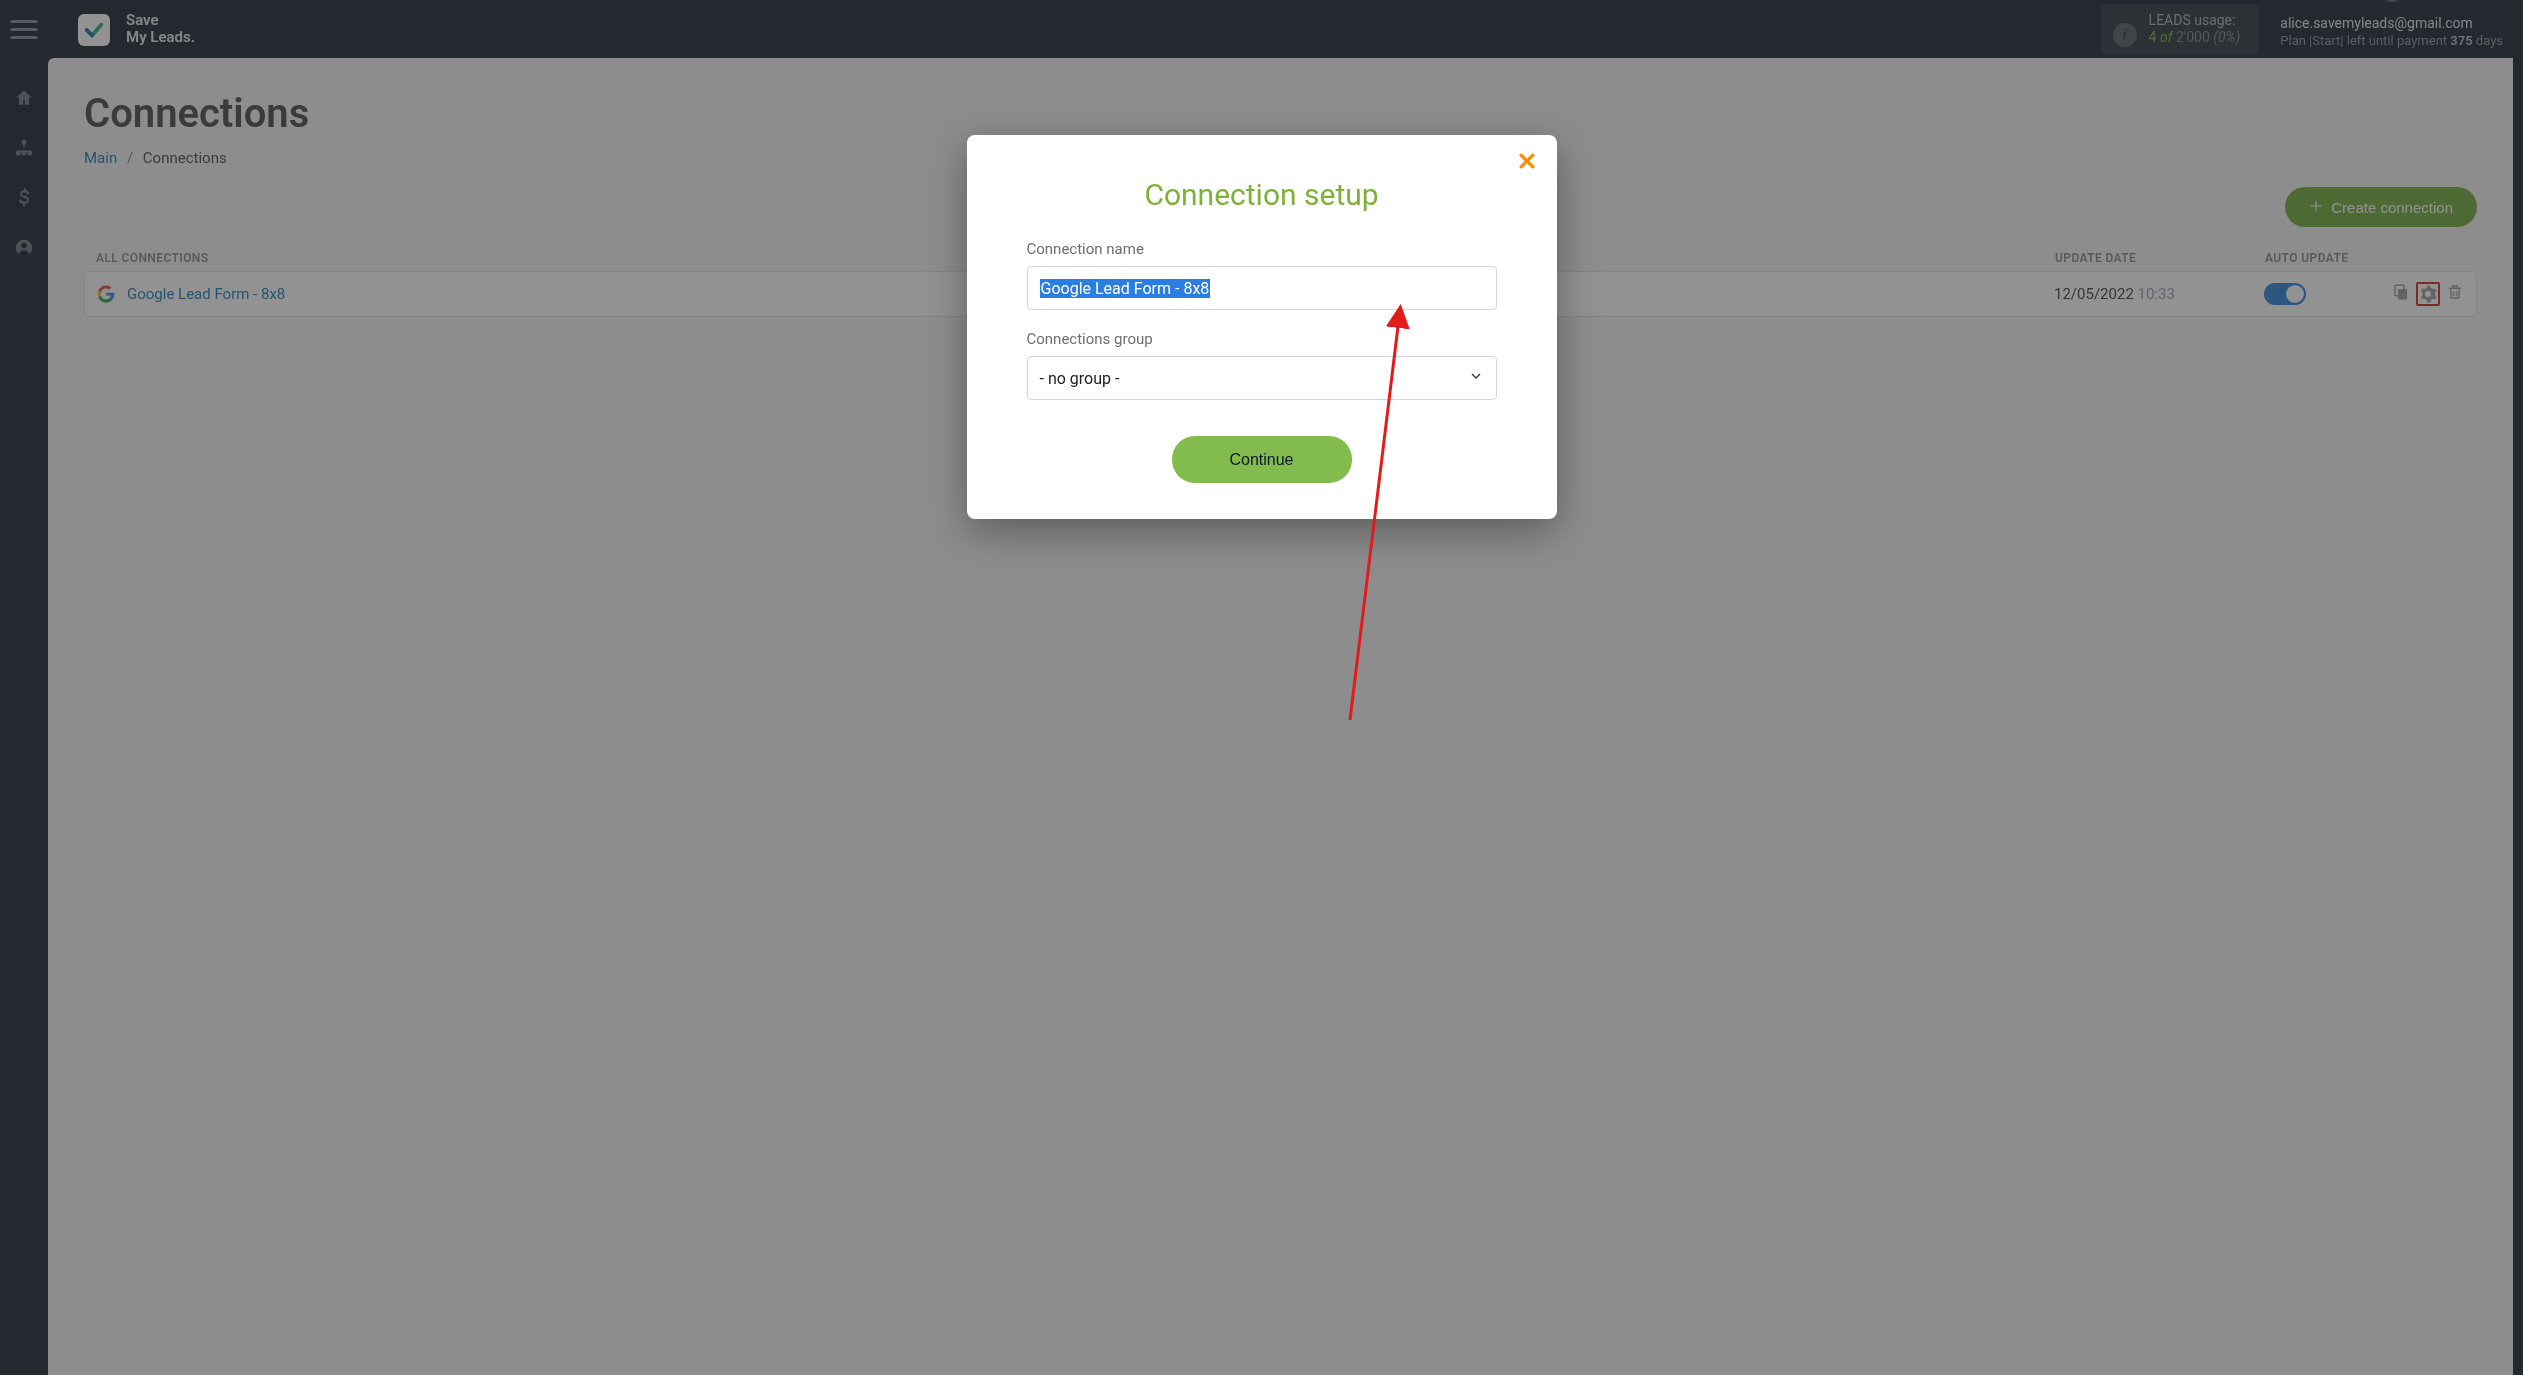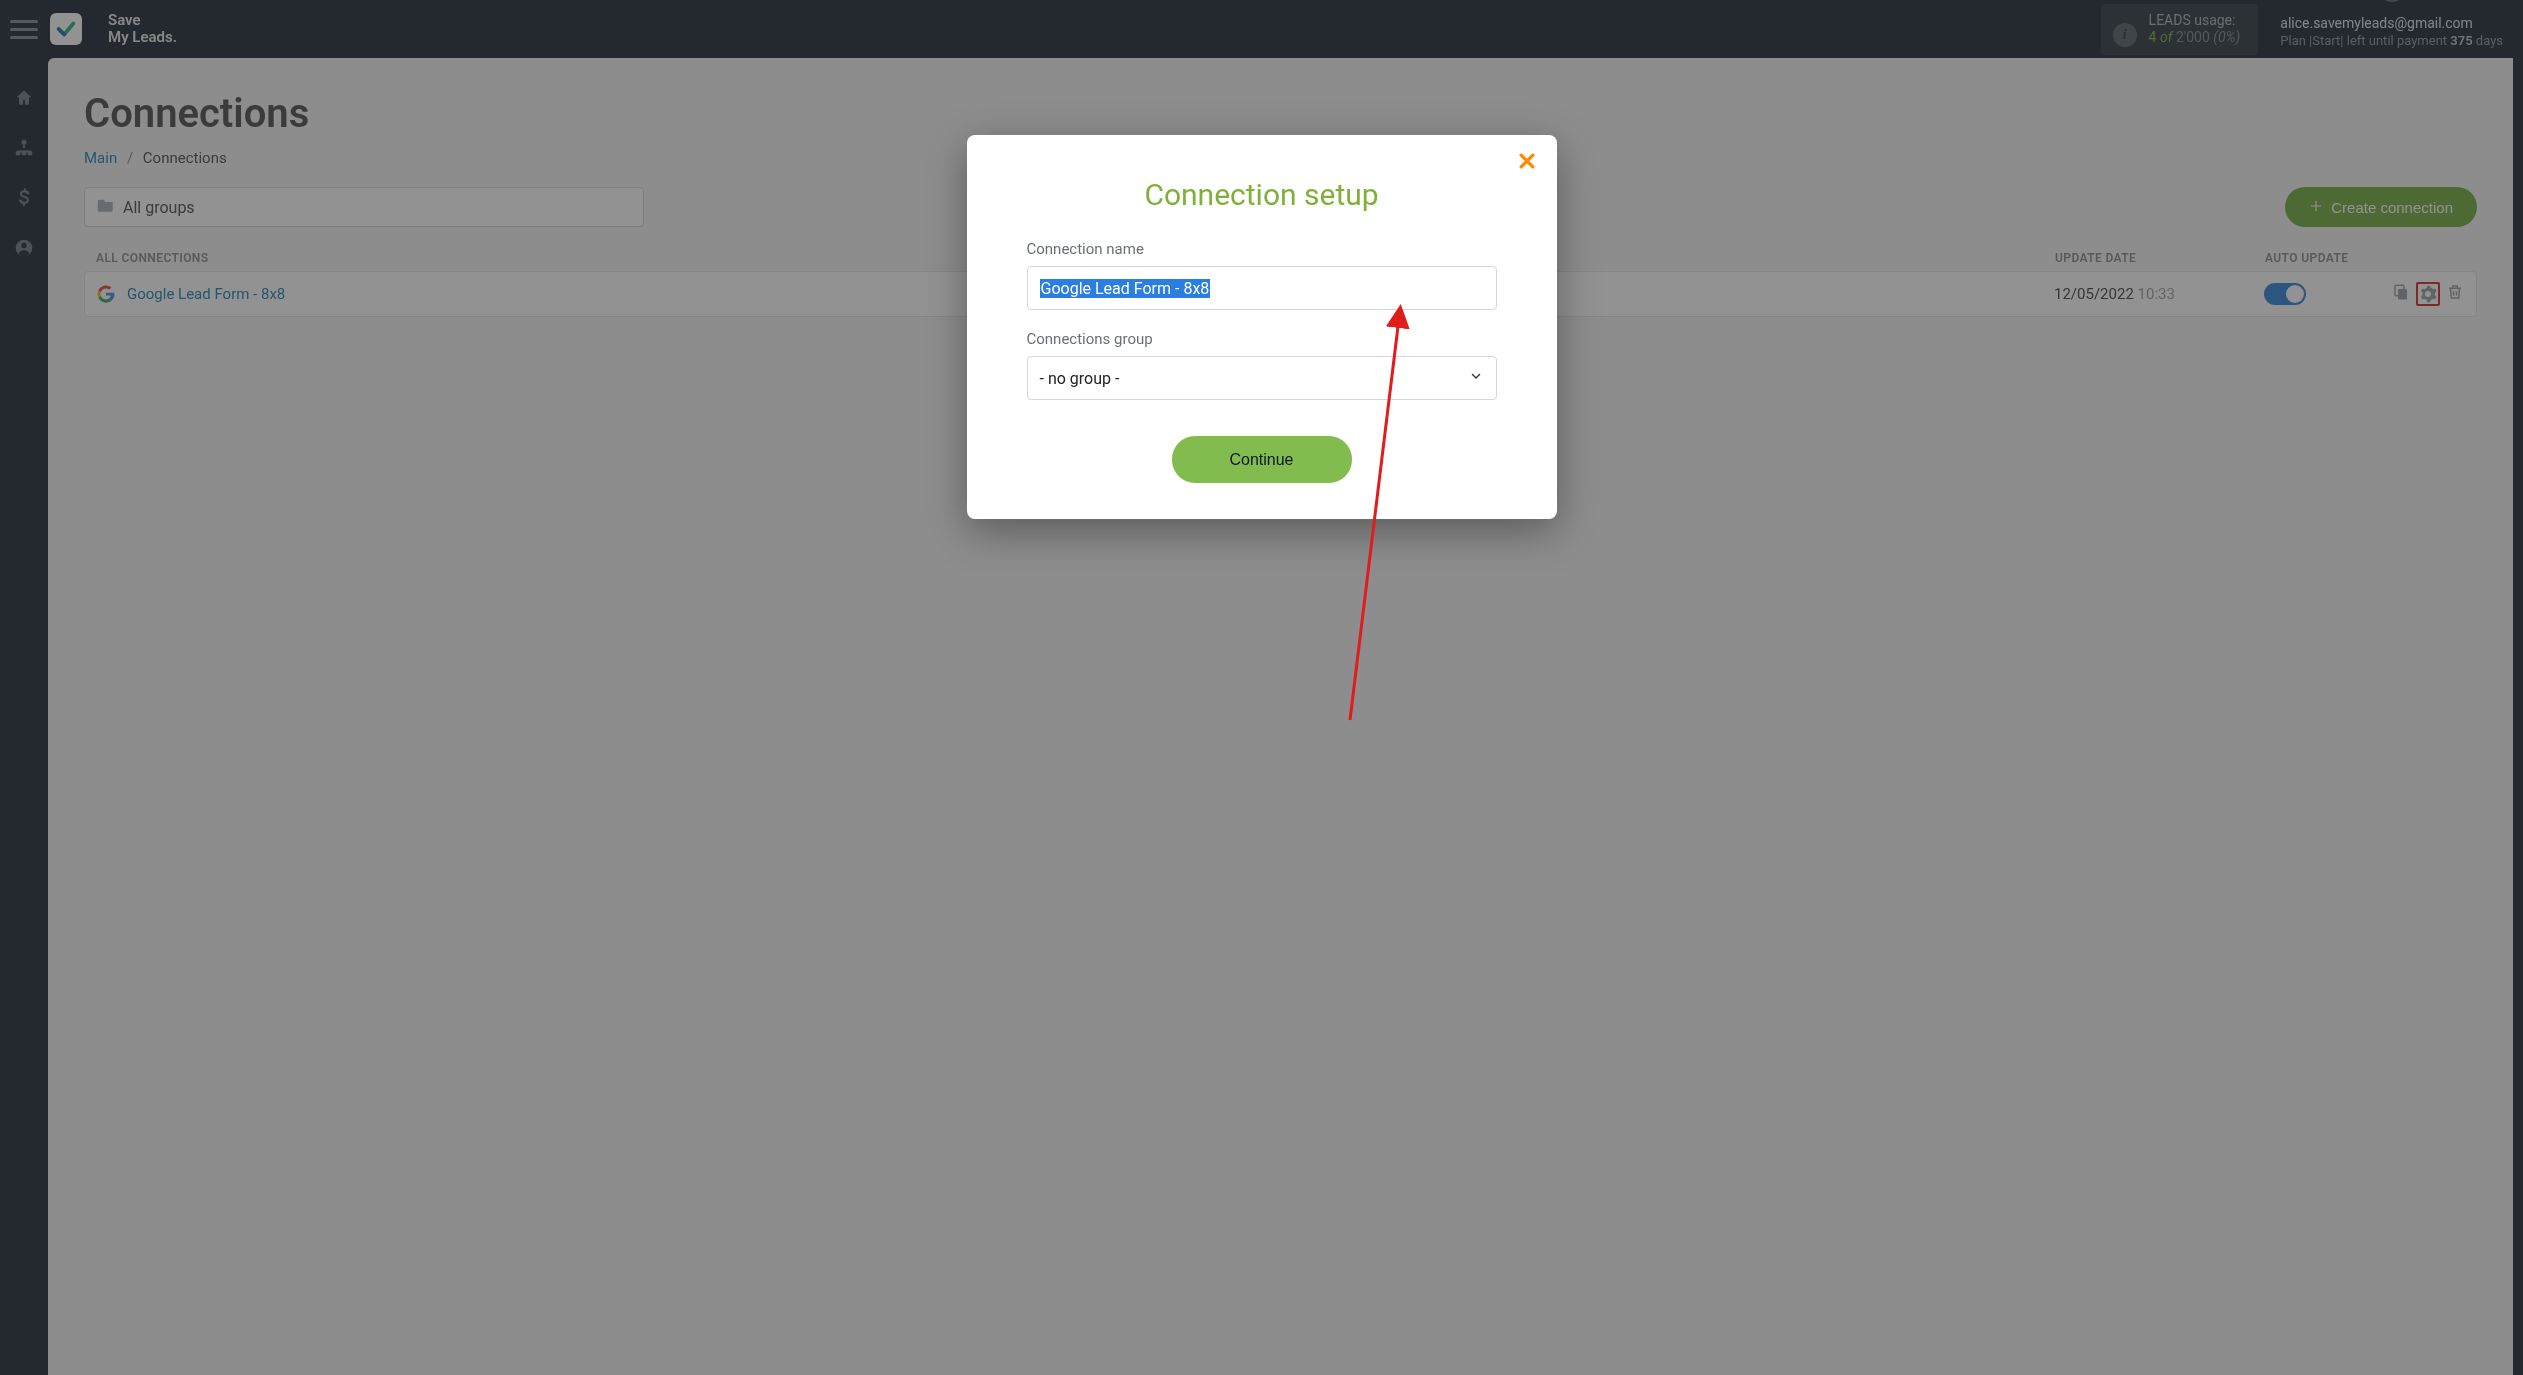--- a/index.html
+++ b/index.html
@@ -3,21 +3,21 @@
 <meta charset="utf-8">
 <style>
   * { box-sizing: border-box; margin: 0; padding: 0; }
   html, body { width: 100%; height: 100%; font-family: -apple-system, BlinkMacSystemFont, "Segoe UI", Roboto, "Helvetica Neue", Arial, sans-serif; }
   body { background: #1a2530; overflow: hidden; position: relative; }
 
   
   .topbar { height: 58px; background: #1a2530; display: flex; align-items: center; color: #fff; padding: 0 20px 0 10px; }
   .hamburger { width: 28px; height: 28px; display: flex; flex-direction: column; justify-content: center; gap: 5px; cursor: pointer; margin-right: 12px;}
   .hamburger span { display: block; height: 3px; background: #7f8a92; border-radius: 2px; }
-  .logo { display: flex; align-items: center; gap: 26px; }
+  .logo { display: flex; align-items: flex-end; gap: 16px; margin-left: 28px; }
   .logo-mark { width: 32px; height: 32px; background: #fff; border-radius: 6px; display:flex; align-items:center; justify-content:center; }
   .logo-text { font-size: 15px; line-height: 1.15; font-weight: 600; color:#e8e8e8; }
   .topbar-spacer { flex: 1; }
   .usage-box { background: #2b3640; border-radius: 4px; padding: 8px 18px 8px 12px; display: flex; align-items: flex-end; gap: 12px; margin-right: 22px;}
   .info-circle { width: 24px; height: 24px; background: #555f68; border-radius: 50%; display:flex; align-items:center; justify-content:center; color:#2b3640; font-weight:bold; font-family:Georgia, serif; font-style:italic; font-size:15px;}
   .usage-text { font-size: 14px; line-height: 1.25;}
   .usage-text .line1 { color:#aab3ba; }
   .usage-text .line2 { color:#71b340; }
   .usage-text .muted { color:#7a868f; }
   .usage-text .italic { font-style: italic; }
@@ -161,28 +161,20 @@
 
 <div class="main">
   <h1 class="page-title">Connections</h1>
   <div class="breadcrumb">
     <a href="#">Main</a>
     <span class="sep">/</span>
     <span>Connections</span>
   </div>
 
   <div class="toolbar-row">
-    <div class="group-select">
-      <span class="folder-ico">
-        <svg width="18" height="16" viewBox="0 0 24 20" fill="currentColor">
-            <path d="M3 3h6l2 3h10v11a2 2 0 0 1-2 2H3a2 2 0 0 1-2-2V5a2 2 0 0 1 2-2z"></path>
-          </svg>
-      </span>
-      <span>All groups</span>
-    </div>
     <button class="create-btn">
       <span><svg width="14" height="14" viewBox="0 0 24 24" fill="currentColor">
             <path d="M11 3h2v18h-2zM3 11h18v2H3z"></path>
           </svg></span>
       <span>Create connection</span>
     </button>
   </div>
 
   <div class="table-head-row">
     <div class="col-name">ALL CONNECTIONS</div>

